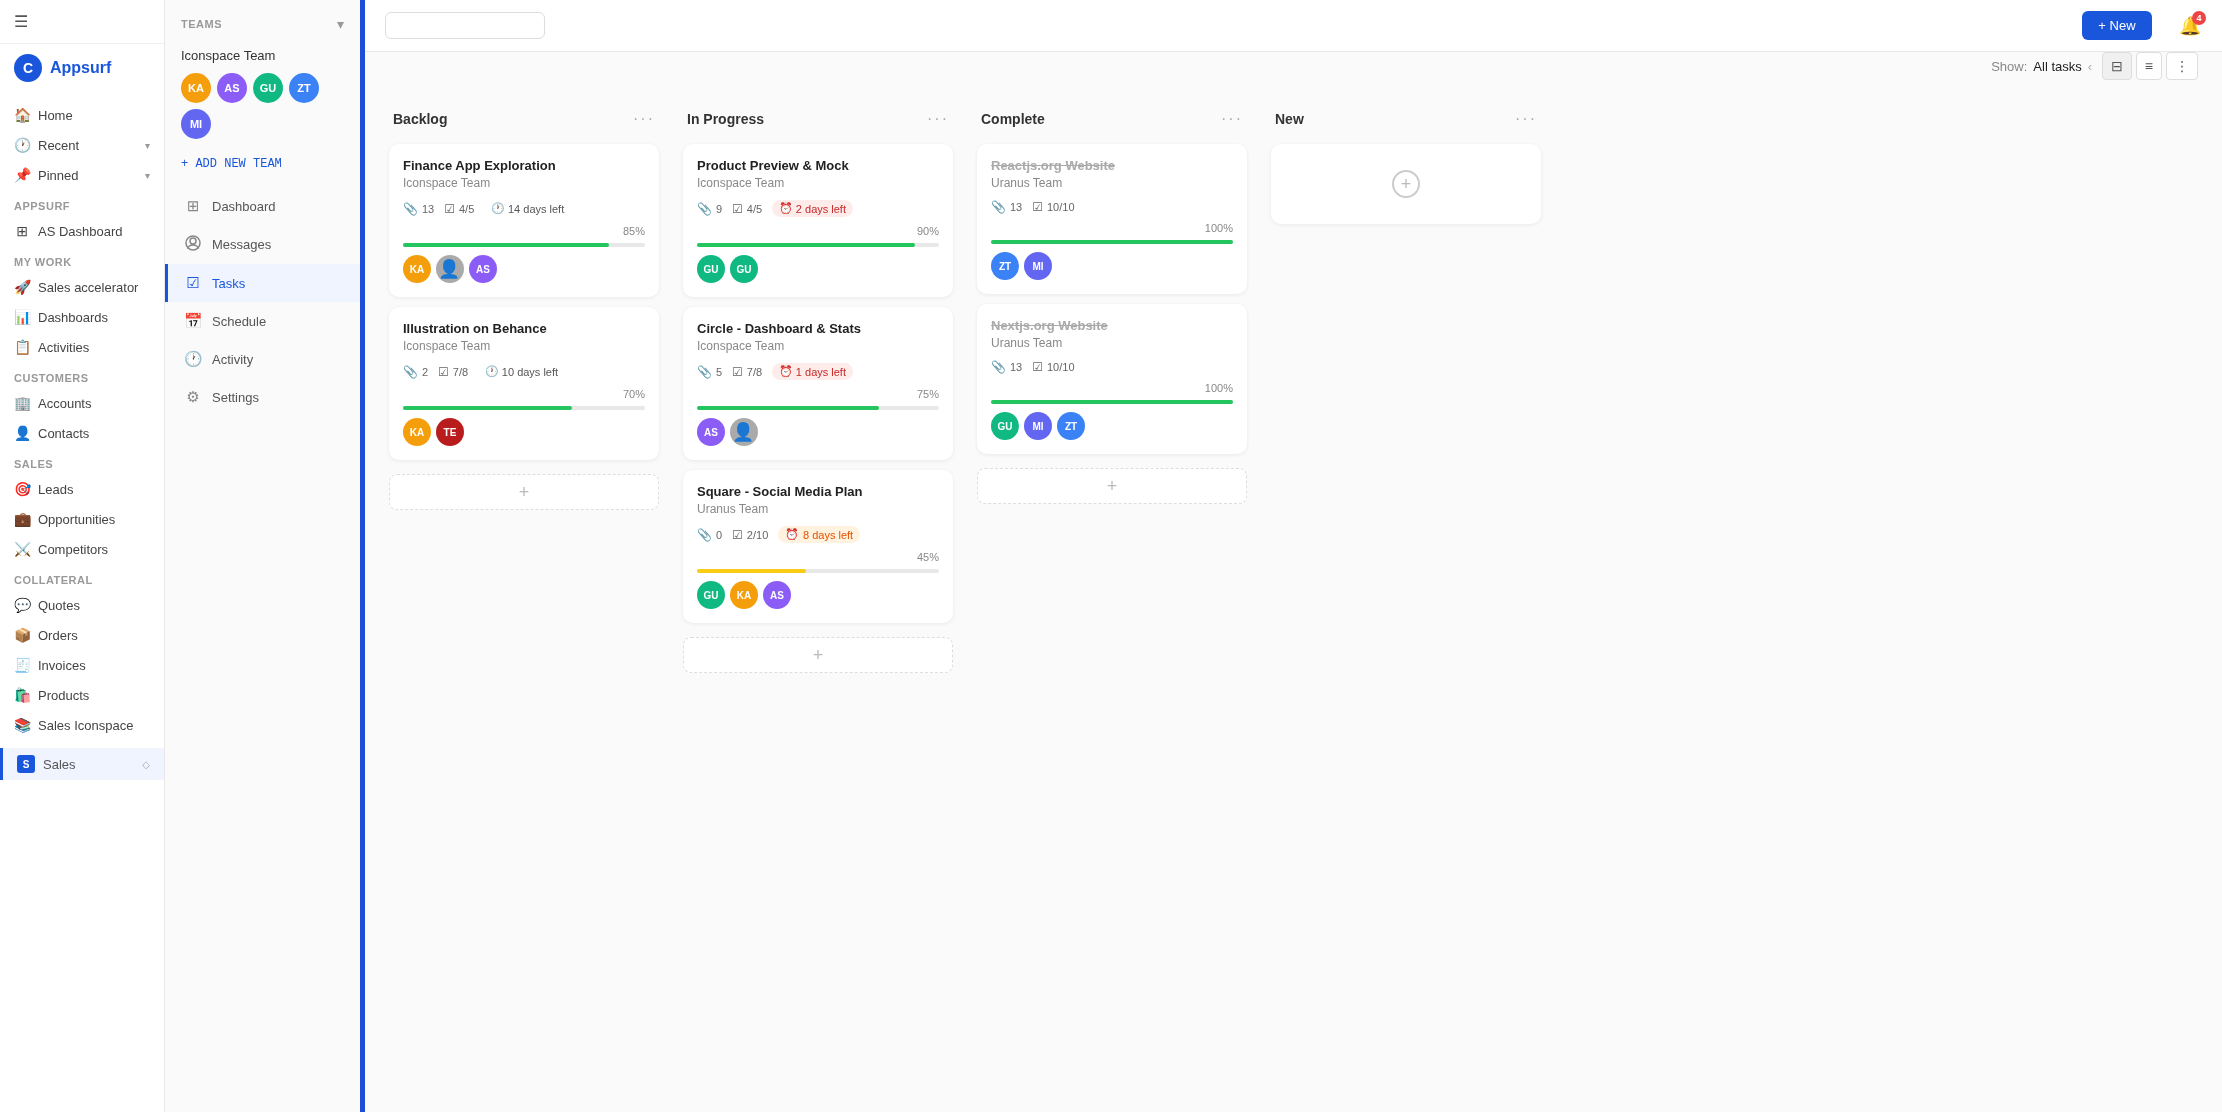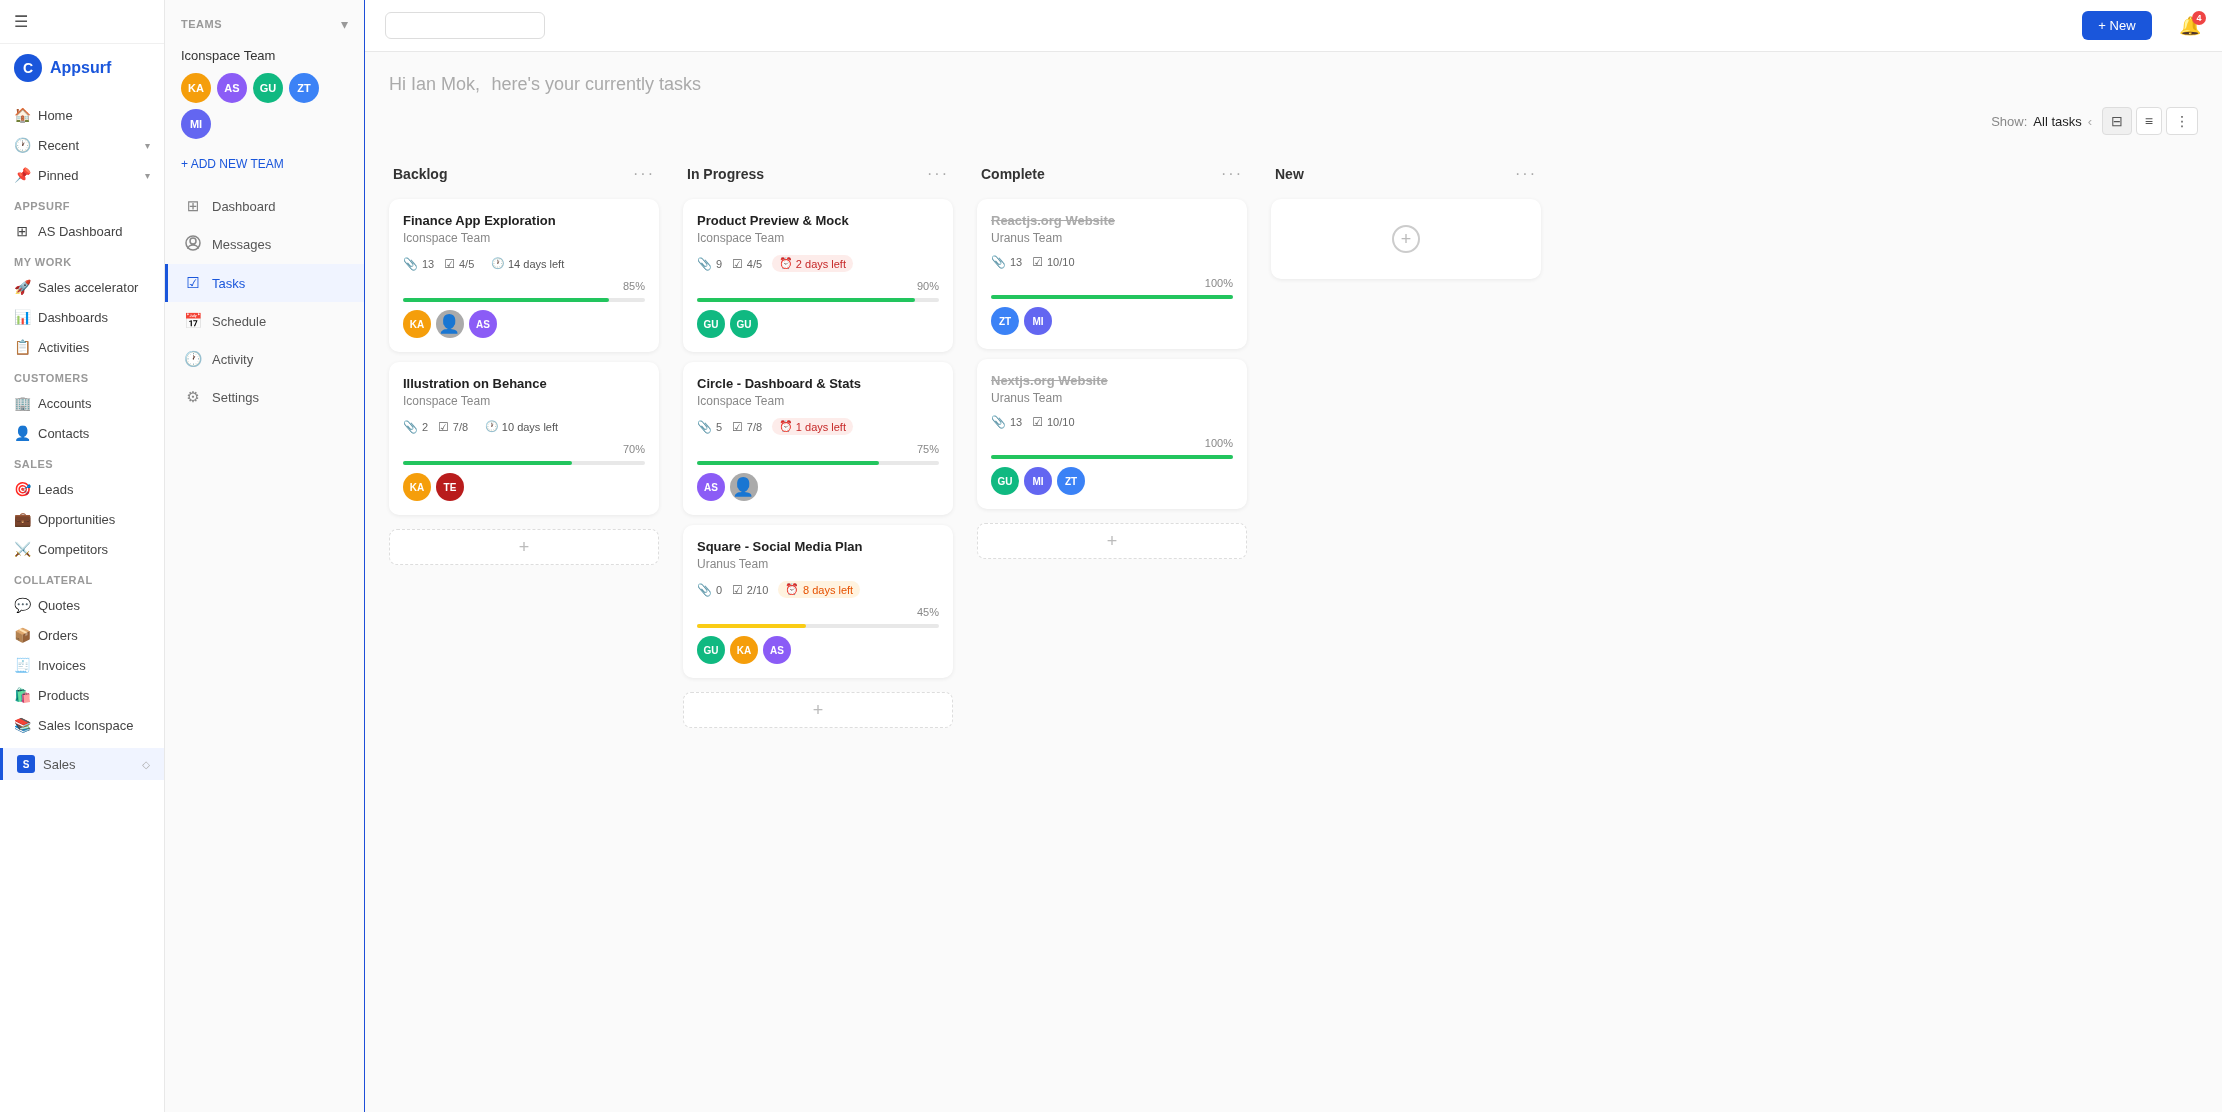--- a/index.html
+++ b/index.html
@@ -13,28 +13,28 @@
     .nav-item { display: flex; align-items: center; gap: 8px; padding: 7px 14px; cursor: pointer; color: #444; font-size: 13px; }
     .nav-item .icon { width: 16px; text-align: center; font-size: 14px; }
     .nav-item .chevron { margin-left: auto; font-size: 10px; color: #999; }
     .section-label { padding: 10px 14px 4px; font-size: 11px; color: #999; font-weight: 600; text-transform: uppercase; letter-spacing: 0.5px; }
     .appsurf-logo { display: flex; align-items: center; gap: 8px; padding: 10px 14px; font-weight: 700; font-size: 16px; color: #1a56db; }
     .logo-icon { width: 28px; height: 28px; background: #1a56db; border-radius: 50%; display: flex; align-items: center; justify-content: center; color: white; font-size: 14px; font-weight: bold; }
     .bottom-item { display: flex; align-items: center; gap: 8px; padding: 7px 14px; cursor: pointer; color: #555; font-size: 13px; background: #f0f4ff; border-left: 3px solid #1a56db; }
     .bottom-item .icon { font-size: 14px; }
 
     
-    .mid-sidebar { width: 200px; background: #fafafa; border-right: 1px solid #1d4ed8; display: flex; flex-direction: column; height: 100vh; overflow-y: auto; flex-shrink: 0; }
+    .mid-sidebar { width: 200px; background: #fafafa; border-right: 5px solid #1d4ed8; display: flex; flex-direction: column; height: 100vh; overflow-y: auto; flex-shrink: 0; }
     .mid-sidebar-header { padding: 16px 16px 10px; display: flex; align-items: center; justify-content: space-between; }
     .teams-label { font-size: 11px; font-weight: 600; color: #999; text-transform: uppercase; letter-spacing: 0.5px; }
     .chevron-btn { color: #999; cursor: pointer; font-size: 14px; }
     .team-name { padding: 6px 16px 10px; font-size: 13px; font-weight: 500; color: #333; }
     .avatars-row { display: flex; gap: 6px; padding: 0 16px 12px; flex-wrap: wrap; }
     .avatar { width: 30px; height: 30px; border-radius: 50%; display: flex; align-items: center; justify-content: center; font-size: 11px; font-weight: 600; color: white; cursor: pointer; flex-shrink: 0; }
-    .add-team { padding: 6px 16px 16px; font-size: 12px; color: #1a56db; cursor: pointer; font-weight: 500; }
+    .add-team { padding: 6px 16px 16px; font-size: 12px; color: #1a56db; cursor: pointer; font-weight: 500; font-family: Liberation Mono, monospace; }
     .mid-nav-item { display: flex; align-items: center; gap: 10px; padding: 10px 16px; cursor: pointer; color: #555; font-size: 13px; border-left: 3px solid transparent; }
     .mid-nav-active { border-left: 3px solid #1a56db; color: #1a56db; background: #f0f4ff; }
     .mid-nav-icon { width: 18px; text-align: center; font-size: 15px; color: #888; }
     .mid-nav-active .mid-nav-icon { color: #1a56db; }
 
     
     .main { flex: 1; display: flex; flex-direction: column; overflow: hidden; }
     .topbar { display: flex; align-items: center; justify-content: space-between; padding: 10px 20px; background: #fff; border-bottom: 1px solid #e8e8e8; height: 52px; }
     .topbar-left { display: flex; align-items: center; gap: 12px; }
     .search-box { border: 1.5px solid #ddd; border-radius: 6px; padding: 5px 12px; width: 160px; font-size: 13px; outline: none; }
@@ -233,26 +233,20 @@
     </div>
     <div style="display:flex;align-items:center;gap:28px;">
       <button class="new-btn">+ New</button>
       <div class="notif-btn">
         🔔
         <span class="notif-badge">4</span>
       </div>
     </div>
   </div>
 
-  <div class="kanban-header">
-    <h2>
-      <span>Hi Ian Mok,</span>
-      <span style="color:#aaa;font-weight:400;font-size:18px;margin-left:6px;">here's your currently tasks</span>
-    </h2>
-  </div>
   <div class="kanban-controls">
     <div style="flex:1;"></div>
     <div style="display:flex;align-items:center;gap:10px;">
       <div class="show-control">
         <span class="show-label">Show:</span>
         <span class="show-value">All tasks</span>
         <span style="cursor:pointer;color:#aaa;">‹</span>
       </div>
       <div class="view-btns">
         <button class="view-btn active">⊟</button>

